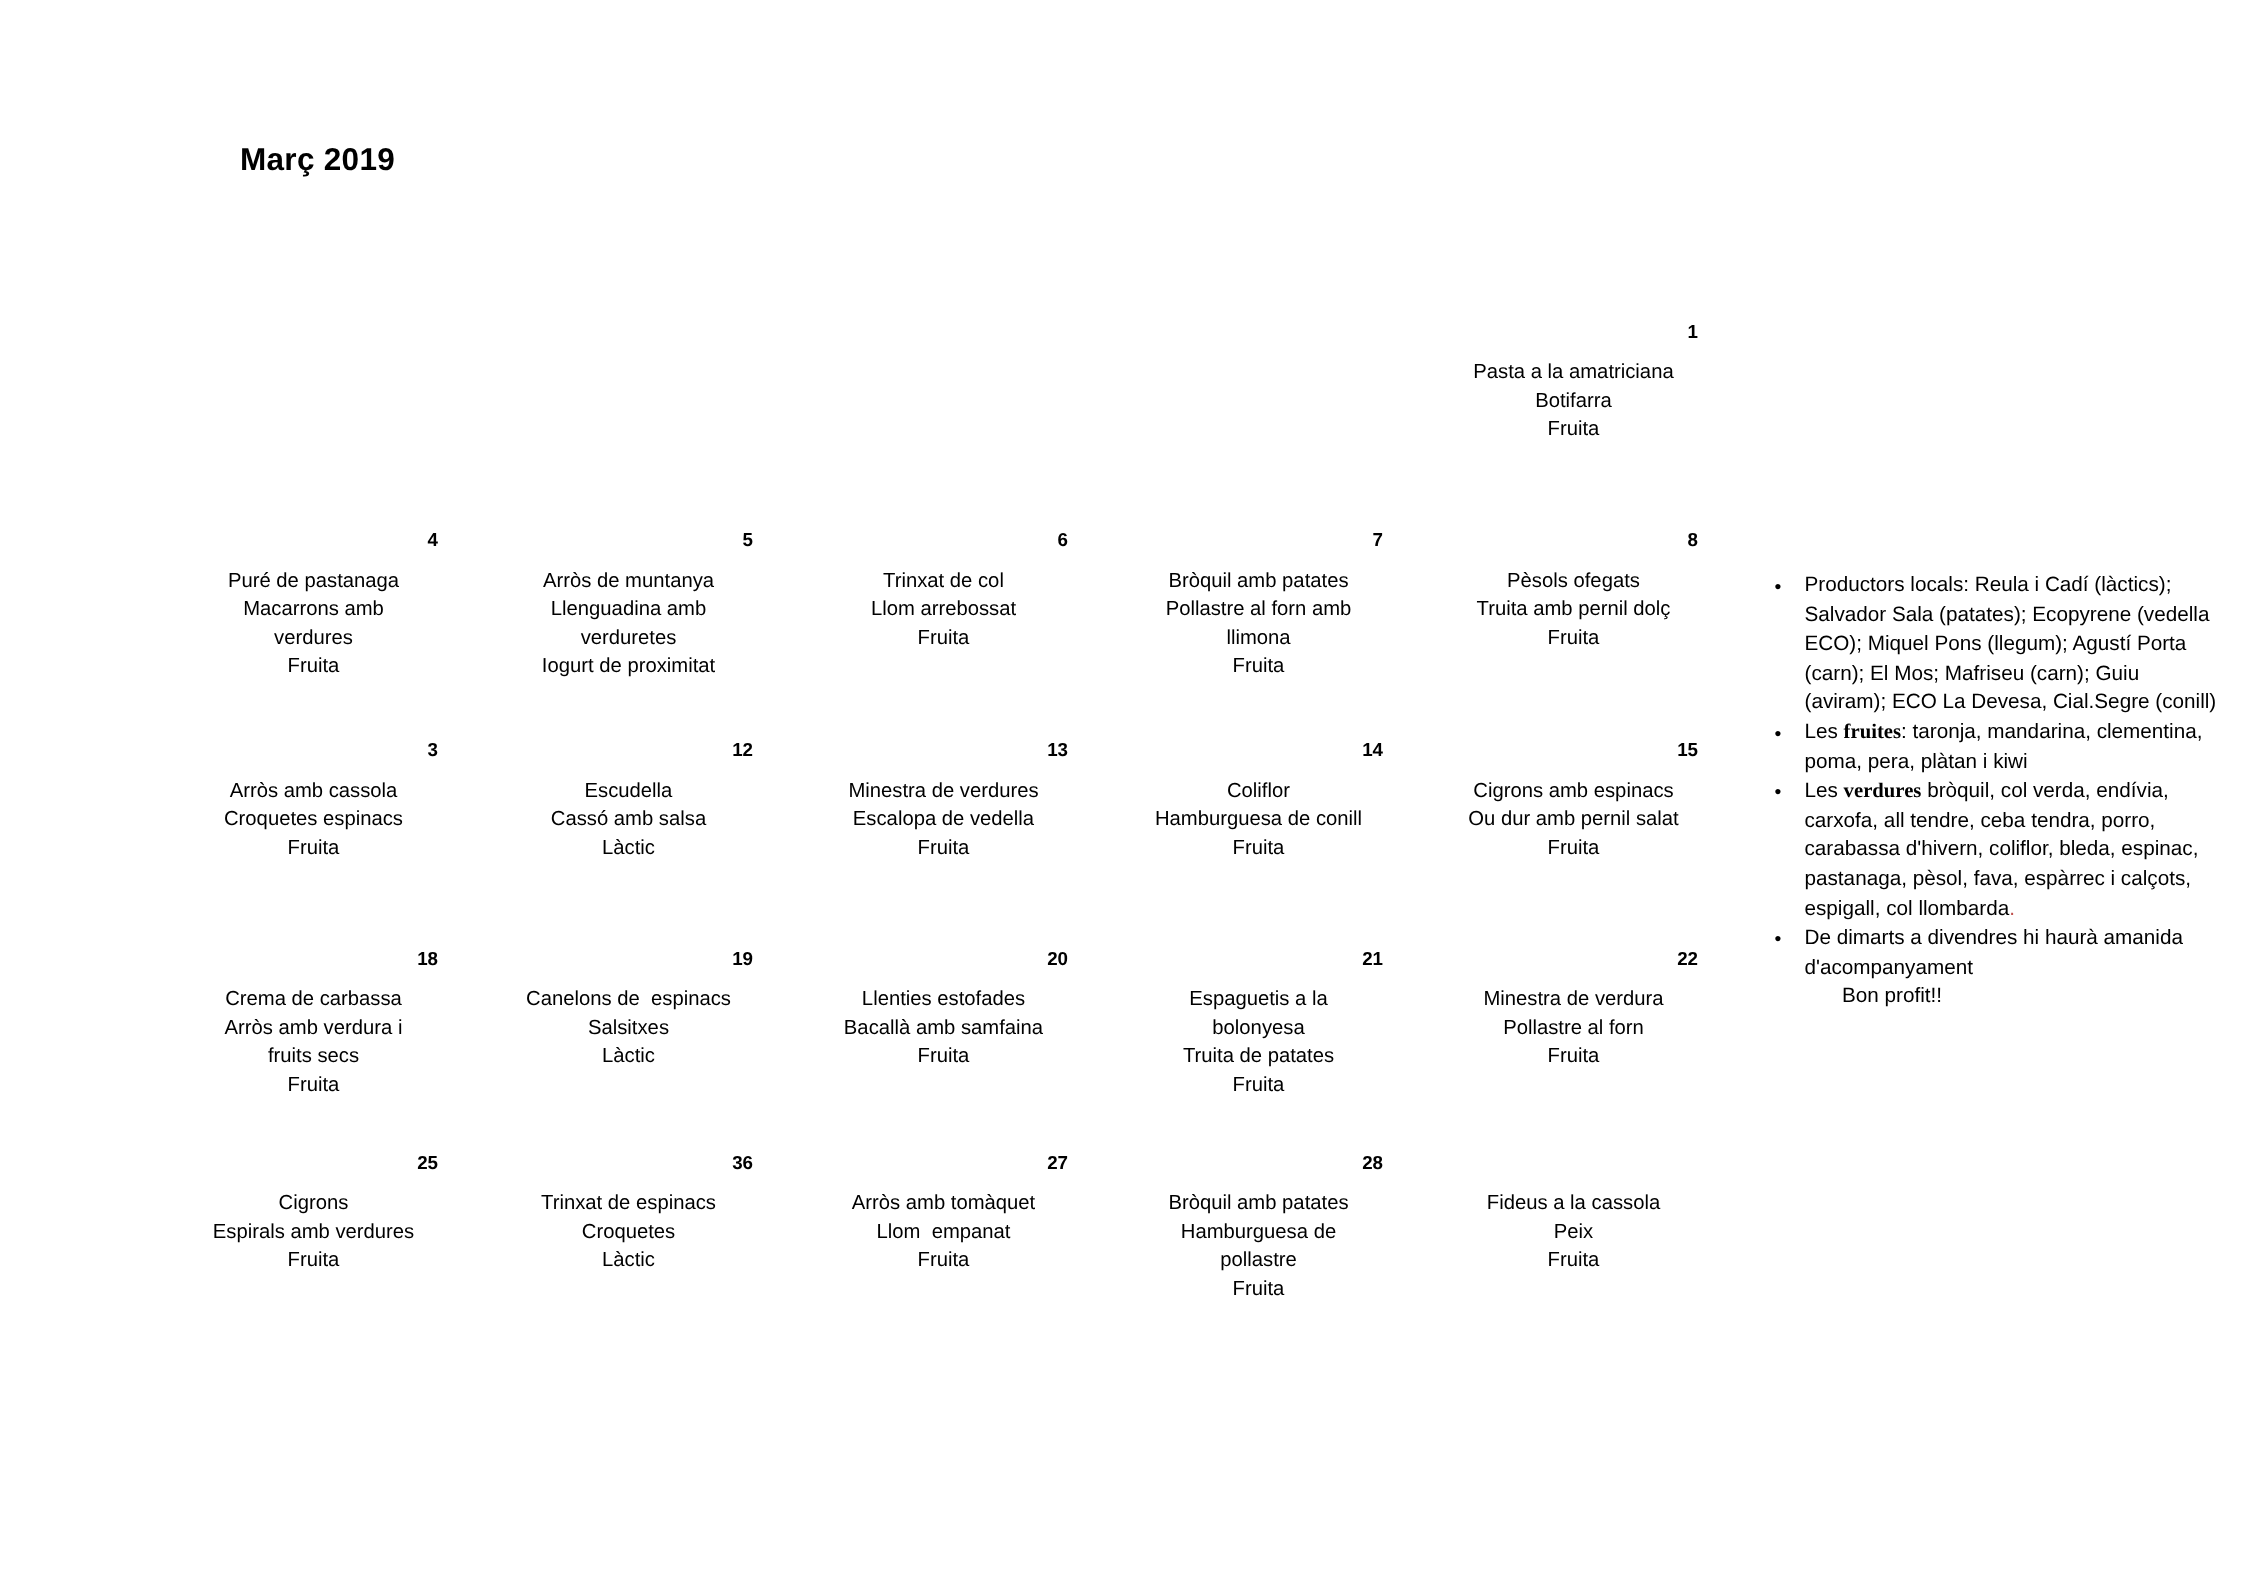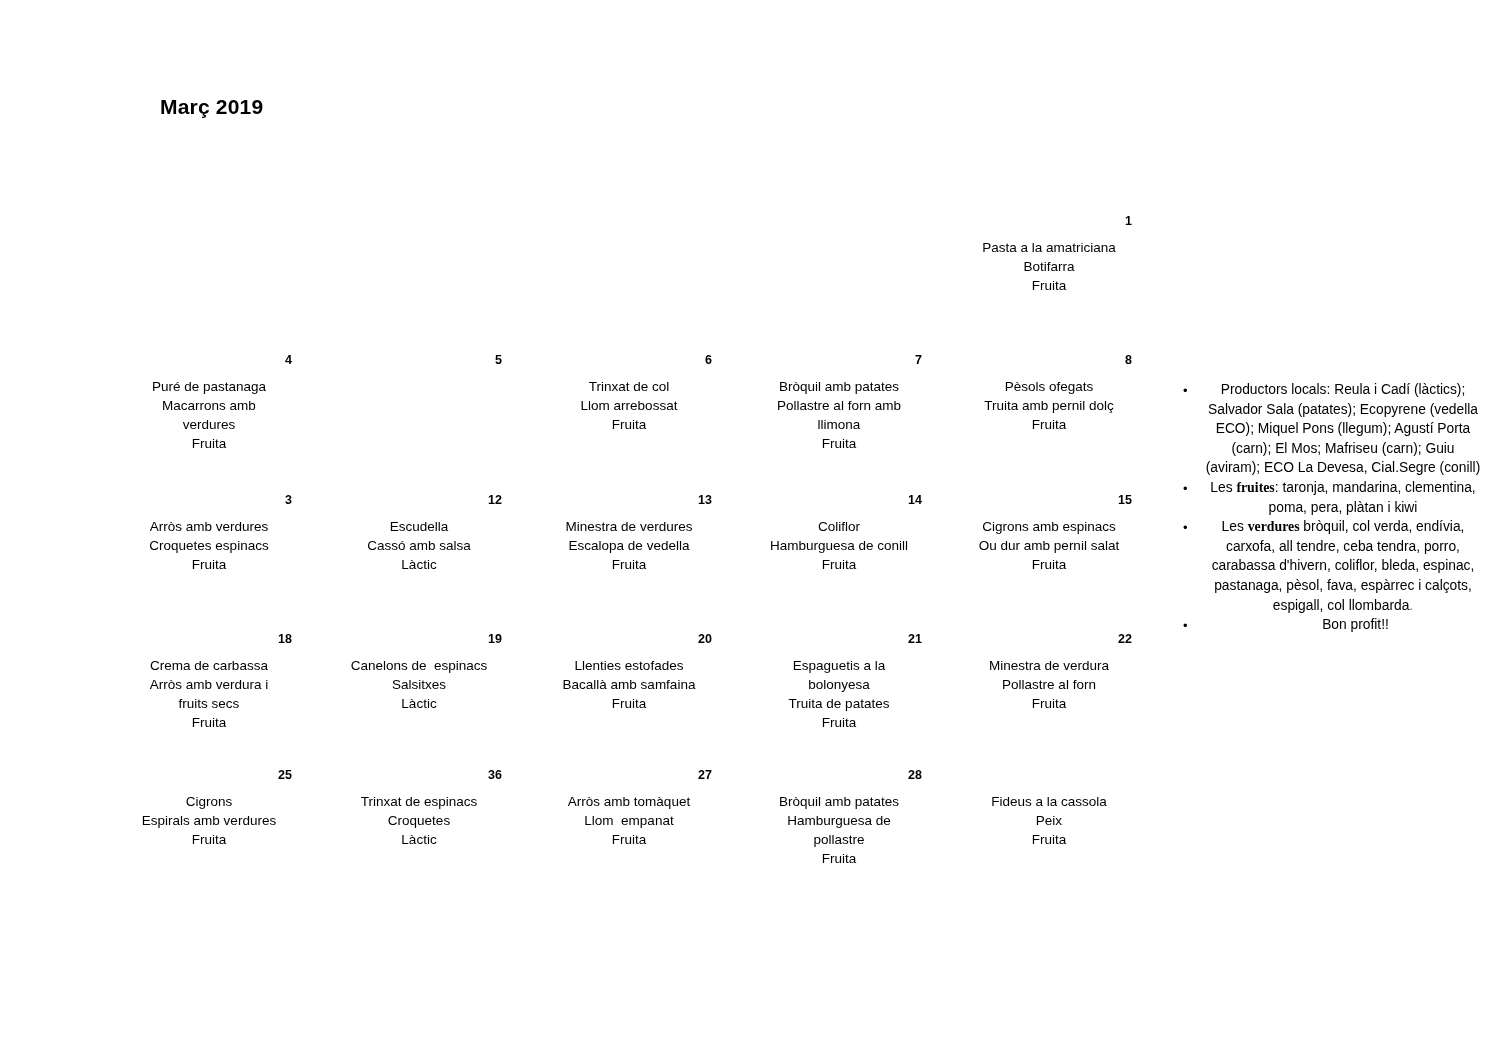--- a/index.html
+++ b/index.html
@@ -44,21 +44,21 @@
 
   .notes {
     position: absolute; left: 1183px; top: 380px; width: 300px;
     font-size: 13.8px; line-height: 19.6px;
   }
   .note-item { display: flex; }
   .bullet {
     flex: 0 0 20px; font-size: 13px; line-height: 19.6px;
     padding-top: 1px;
   }
-  .note-body { flex: 1; text-align: center; }
+  .note-body { flex: 1; }
   .note-footer { padding-left: 25px; }
   .b { font-weight: bold; font-family: Liberation Serif, serif; }
 </style>
 </head>
 <body>
 
 <div class="page">
 
   <div class="month-title">Març 2019</div>
 
@@ -72,20 +72,24 @@
 
     <div class="day-cell" style="grid-area:2/1">
       <span class="day-num">4</span>
       <div class="menu">Puré de pastanaga
 Macarrons amb
 verdures
 Fruita</div>
     </div>
     <div class="day-cell" style="grid-area:2/2">
       <span class="day-num">5</span>
+      <div class="menu">Arròs de muntanya
+Llenguadina amb
+verduretes
+Iogurt de proximitat</div>
     </div>
     <div class="day-cell" style="grid-area:2/3">
       <span class="day-num">6</span>
       <div class="menu">Trinxat de col
 Llom arrebossat
 Fruita</div>
     </div>
     <div class="day-cell" style="grid-area:2/4">
       <span class="day-num">7</span>
       <div class="menu">Bròquil amb patates
@@ -95,21 +99,21 @@
     </div>
     <div class="day-cell" style="grid-area:2/5">
       <span class="day-num">8</span>
       <div class="menu">Pèsols ofegats
 Truita amb pernil dolç
 Fruita</div>
     </div>
 
     <div class="day-cell" style="grid-area:3/1">
       <span class="day-num">3</span>
-      <div class="menu">Arròs amb verdures
+      <div class="menu">Arròs amb cassola
 Croquetes espinacs
 Fruita</div>
     </div>
     <div class="day-cell" style="grid-area:3/2">
       <span class="day-num">12</span>
       <div class="menu">Escudella
 Cassó amb salsa
 Làctic</div>
     </div>
     <div class="day-cell" style="grid-area:3/3">
@@ -206,18 +210,19 @@
       <span class="bullet">•</span>
       <span class="note-body"><span>Les </span><span class="b">fruites</span><span>: taronja, mandarina, clementina, poma, pera, plàtan i kiwi</span></span>
     </div>
     <div class="note-item">
       <span class="bullet">•</span>
       <span class="note-body"><span>Les </span><span class="b">verdures</span><span> bròquil, col verda, endívia, carxofa, all tendre, ceba tendra, porro, carabassa d'hivern, coliflor, bleda, espinac, pastanaga, pèsol, fava, espàrrec i calçots, espigall, col llombarda</span><span class="red" style="color: rgb(192, 80, 77);">.</span></span>
     </div>
     <div class="note-item">
       <span class="bullet">•</span>
       <span class="note-body">
+        <span>De dimarts a divendres hi haurà amanida d'acompanyament</span>
         <div class="note-footer">Bon profit!!</div>
       </span>
     </div>
   </div>
 
 </div>
 
 </body></html>

